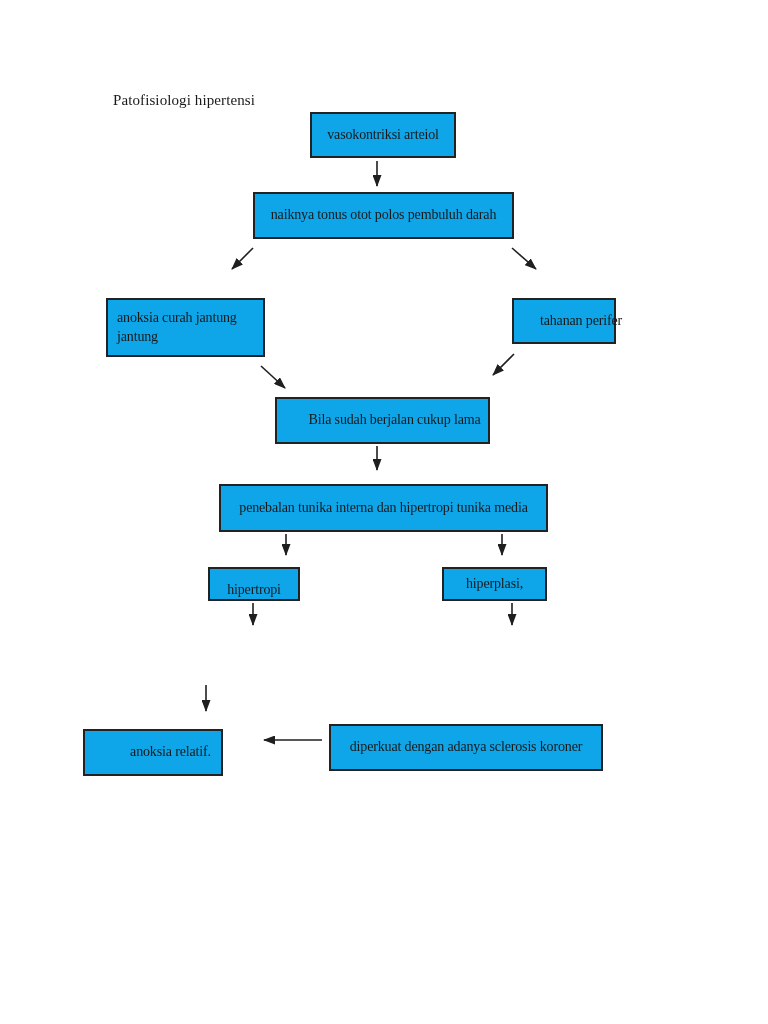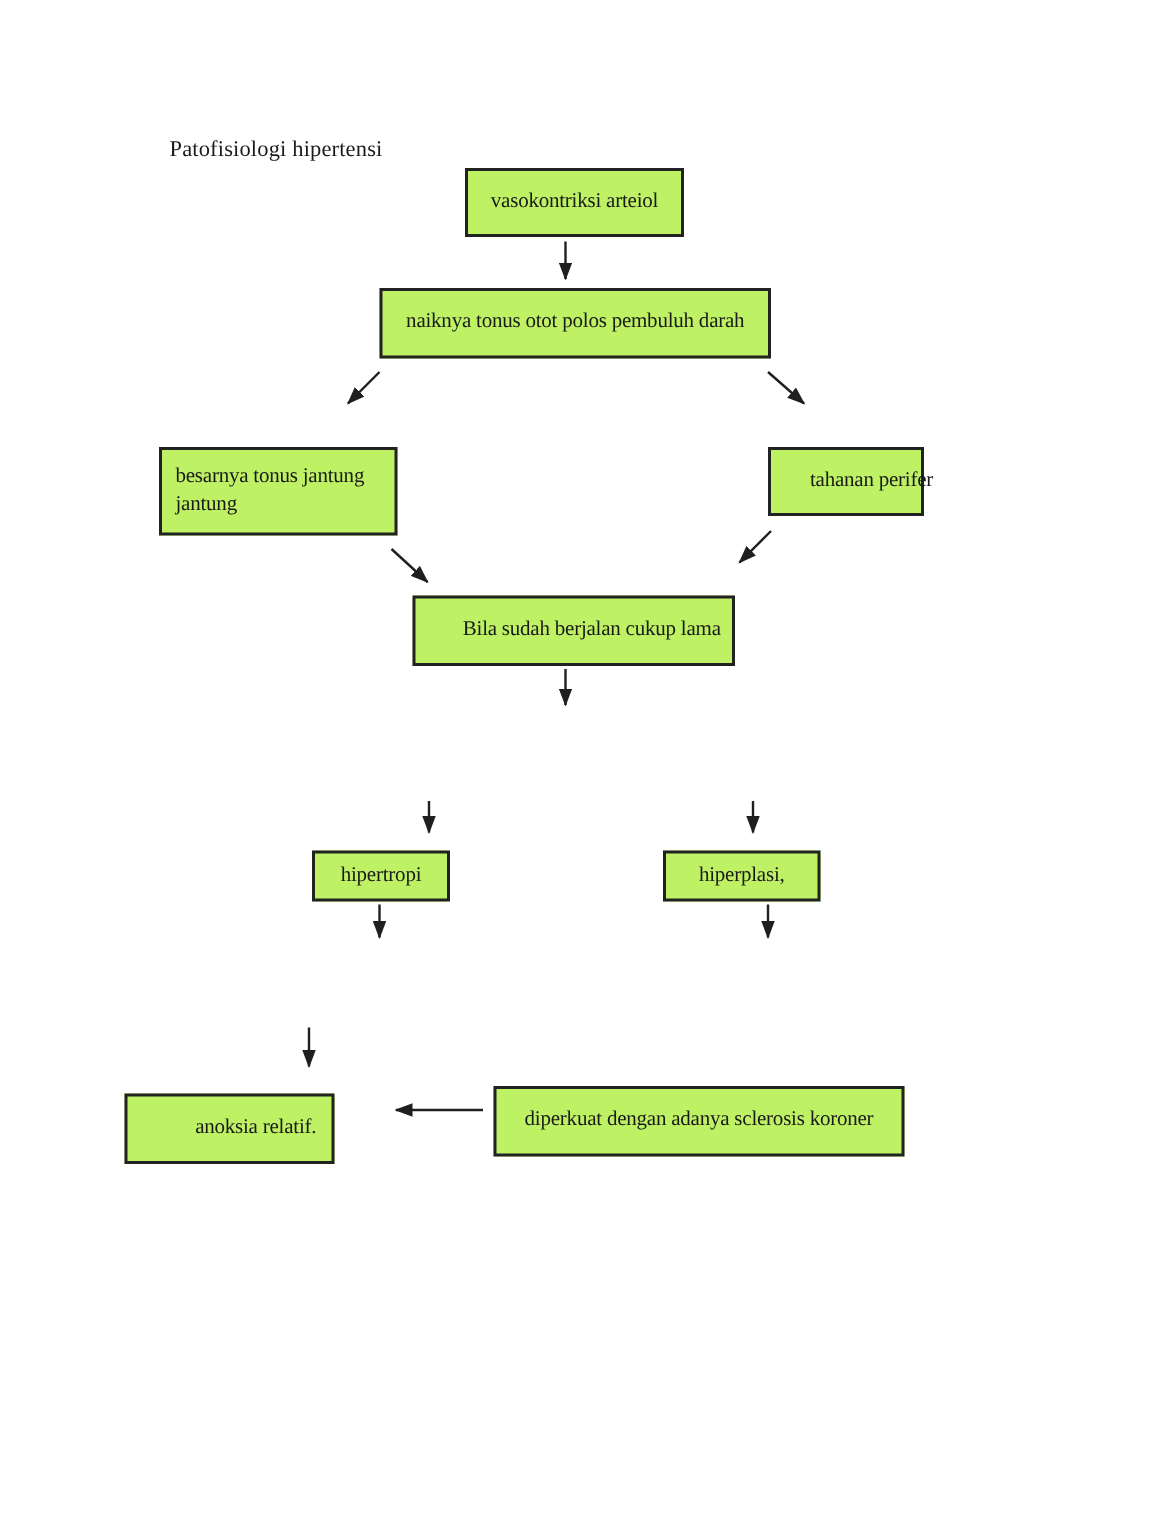--- a/index.html
+++ b/index.html
@@ -15,37 +15,37 @@
     font-family:"Liberation Serif","DejaVu Serif",serif;
     position:relative;overflow:hidden;
   }
   .page{position:absolute;left:0;top:0;width:708px;height:1024px;background:var(--bg);border-radius:31px;}
   .title{
     position:absolute;left:113px;top:92px;
     font-size:15px;color:var(--text);letter-spacing:0.1px;white-space:nowrap;
   }
   .node{
     position:absolute;box-sizing:border-box;
-    border:2px solid var(--border);background:#bef264;
+    border:2px solid var(--border);background:#0ea5e9;
     display:flex;align-items:center;justify-content:center;
     font-size:14px;color:var(--text);letter-spacing:-0.15px;
     text-align:center;
   }
   .node .lbl{white-space:nowrap;display:block;line-height:1.3;}
   .node.multiline{
     flex-direction:column;align-items:flex-start;justify-content:center;
     text-align:left;padding-left:9px;
   }
   #n-vaso  {left:310px;top:112px;width:146px;height:46px;}
   #n-naik  {left:253px;top:192px;width:261px;height:47px;}
   #n-besar {left:106px;top:298px;width:159px;height:59px;}
   #n-tahan {left:512px;top:298px;width:104px;height:46px;padding-left:34px;}
   #n-bila  {left:275px;top:397px;width:215px;height:47px;padding-left:24px;}
   #n-peneb {left:219px;top:484px;width:329px;height:48px;}
-  #n-hipert{left:208px;top:567px;width:92px; height:34px;}
+  #n-hipert{left:208px;top:567px;width:92px; height:34px;align-items:flex-end;}
   #n-hiperp{left:442px;top:567px;width:105px;height:34px;}
   #n-maka  {left:196px;top:637px;width:376px;height:46px;}
   #n-anok  {left:83px; top:729px;width:140px;height:47px;padding-left:35px;}
   #n-diper {left:329px;top:724px;width:274px;height:47px;}
   svg.arrows{position:absolute;left:0;top:0;width:768px;height:1024px;pointer-events:none;}
   svg.arrows line{stroke:var(--arrow);stroke-width:1.6;}
 </style>
 </head>
 <body>
 
@@ -75,32 +75,35 @@
 
   <div class="node" id="n-vaso">
     <span class="lbl">vasokontriksi arteiol</span>
   </div>
 
   <div class="node" id="n-naik">
     <span class="lbl">naiknya tonus otot polos pembuluh darah</span>
   </div>
 
   <div class="node multiline" id="n-besar">
-    <span class="lbl">besarnya tonus jantung</span>
+    <span class="lbl">anoksia curah jantung</span>
     <span class="lbl">jantung</span>
   </div>
 
   <div class="node" id="n-tahan">
     <span class="lbl">tahanan perifer</span>
   </div>
 
   <div class="node" id="n-bila">
     <span class="lbl">Bila sudah berjalan cukup lama</span>
   </div>
 
+  <div class="node" id="n-peneb">
+    <span class="lbl">penebalan tunika interna dan hipertropi tunika media</span>
+  </div>
 
   <div class="node" id="n-hipert">
     <span class="lbl">hipertropi</span>
   </div>
 
   <div class="node" id="n-hiperp">
     <span class="lbl">hiperplasi,</span>
   </div>
 
 

